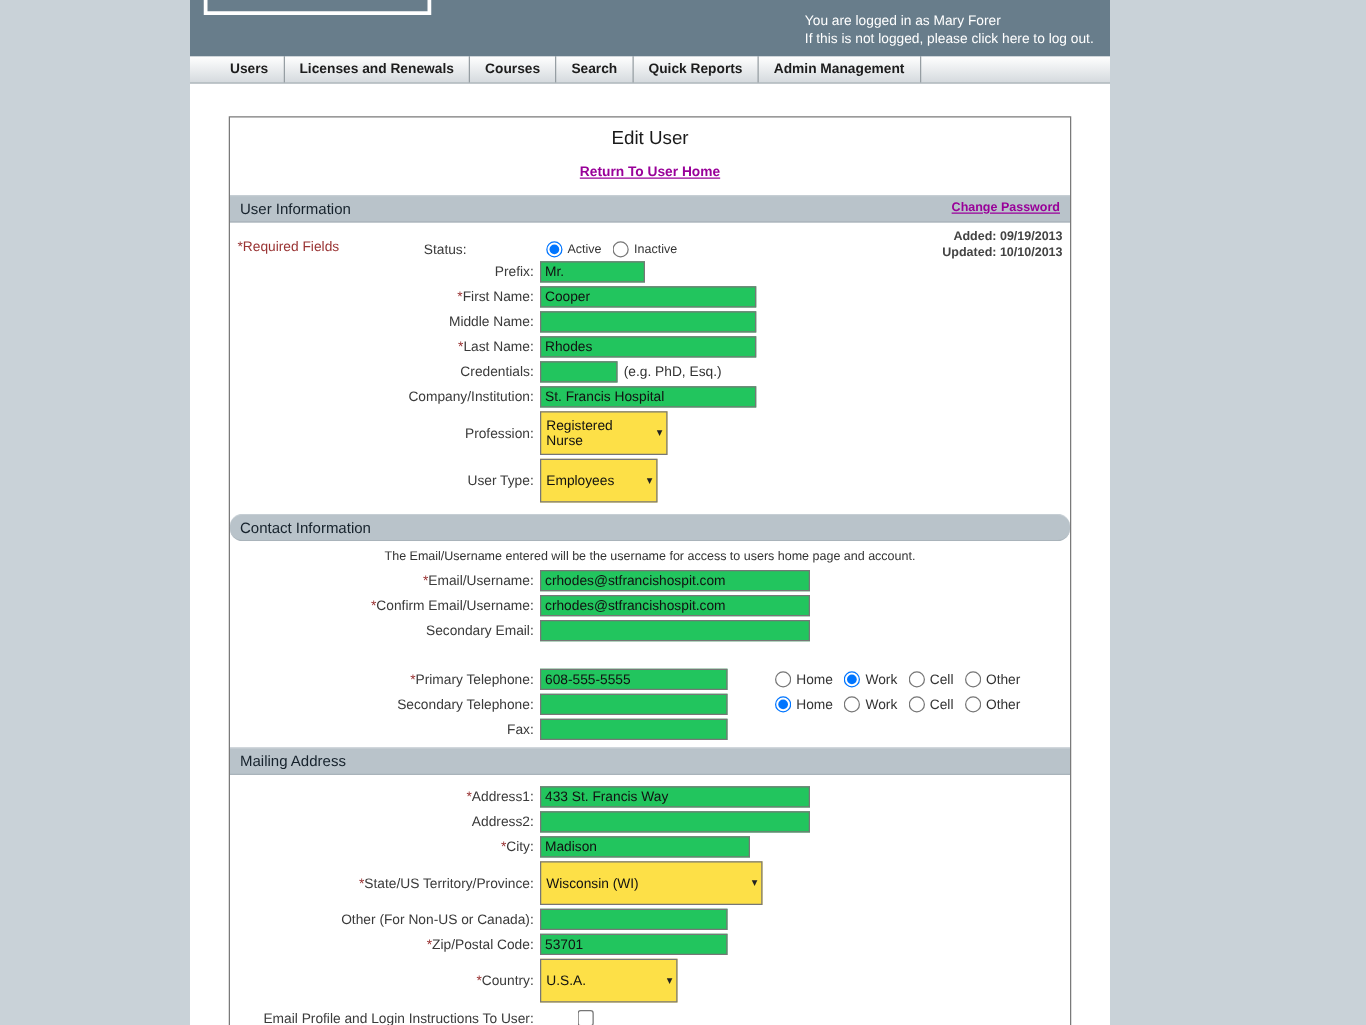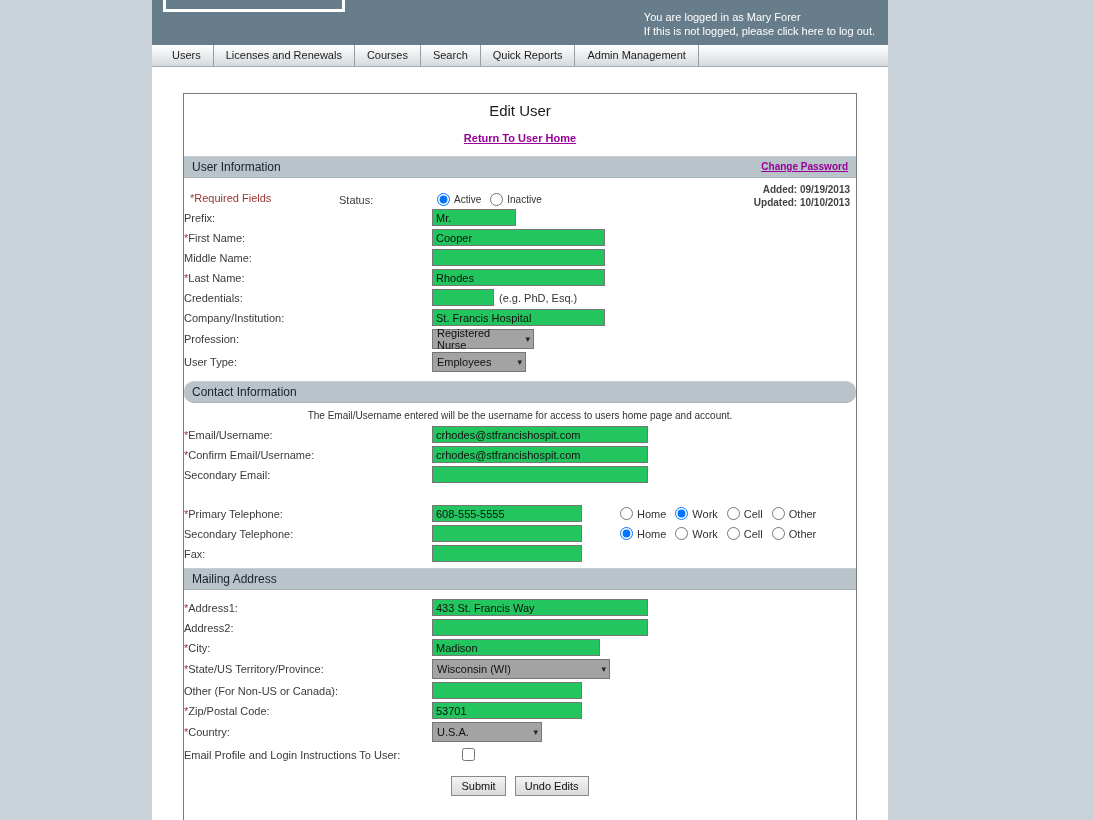--- a/index.html
+++ b/index.html
@@ -7,48 +7,48 @@
   body { background: #c9d2d8; font-family: "Liberation Sans", sans-serif; font-size: 11px; color: #3a3a3a; position: relative; }
 
   .page-col { position: absolute; left: 152px; top: 0; width: 736px; height: 820px; }
 
   
   .header { position: relative; height: 45px; background: #687d8b; }
   .logo-box { position: absolute; left: 11px; top: -31px; width: 182px; height: 43px; border: 3px solid #ffffff; background: transparent; }
   .login-info { position: absolute; right: 13px; top: 10px; text-align: left; color: #ffffff; font-size: 11px; line-height: 14px; }
 
   
-  .tabs { height: 22px; background: linear-gradient(#ffffff, #d5dade); border-bottom: 1px solid #a3abb0; display: flex; padding-left: 8px; }
+  .tabs { height: 22px; background: linear-gradient(#ffffff, #d5dade); border-bottom: 1px solid #a3abb0; display: flex; padding-left: 20px; font-weight: bold; }
   .tab { padding: 0 12px; line-height: 20px; font-size: 11px; color: #1c1c1c; border-right: 1px solid #969ea3; cursor: pointer; white-space: nowrap; }
 
   
   .content { background: #ffffff; min-height: 753px; padding-top: 26px; }
   .formbox { width: 674px; margin-left: 31px; border: 1px solid #7a7a7a; background: #ffffff; padding-bottom: 45px; }
 
   .form-title { text-align: center; font-size: 15px; color: #1a1a1a; margin-top: 8px; }
   .return-row { text-align: center; margin: 13px 0 12px; }
   .plink { color: #990099; font-weight: bold; text-decoration: underline; cursor: pointer; }
   .return-row .plink { font-size: 11px; }
 
   .section-bar { position: relative; background: #b9c3ca; border-top: 1px solid #c6ced4; border-bottom: 1px solid #a9b3ba; padding: 3px 8px; font-size: 12px; color: #16222c; }
   .change-pw { position: absolute; right: 8px; top: 4px; font-size: 10px; }
 
   .meta-band { position: relative; padding-top: 12px; }
   .required-note { position: absolute; left: 6px; top: 14px; color: #993333; font-size: 11px; }
   .added-updated { position: absolute; right: 6px; top: 5px; text-align: right; font-size: 10px; font-weight: bold; color: #434343; line-height: 13px; }
 
   .row { display: flex; align-items: center; margin: 3px 0; }
-  .lbl { width: 248px; text-align: left; padding-right: 5px; font-size: 11px; color: #3a3a3a; white-space: nowrap; flex: none; }
+  .lbl { width: 248px; text-align: right; padding-right: 5px; font-size: 11px; color: #3a3a3a; white-space: nowrap; flex: none; }
   .lbl.status-lbl { text-align: left; padding-left: 155px; }
   .req { color: #993333; }
 
   .txt { height: 17px; border: 1px solid #777777; font-family: "Liberation Sans", sans-serif; font-size: 11px; padding: 0 3px; color: #111; background: #22c55e; }
   .hint { margin-left: 5px; color: #333; }
 
-  .sel { height: 20px; border: 1px solid #777777; background: #a3a3a3; display: inline-flex; align-items: center; justify-content: space-between; padding: 0 3px 0 4px; font-size: 11px; color: #111; cursor: default; }
+  .sel { height: 35px; border: 1px solid #777777; background: #fde047; display: inline-flex; align-items: center; justify-content: space-between; padding: 0 3px 0 4px; font-size: 11px; color: #111; cursor: default; }
   .sel-arrow { font-size: 9px; color: #222; margin-left: 4px; line-height: 1; }
 
   .radios { display: flex; align-items: center; margin-left: 38px; }
   .radio-pair { display: flex; align-items: center; margin-right: 9px; color: #333; white-space: nowrap; }
   input[type="radio"], input[type="checkbox"] { margin: 0 4px 0 0; width: 13px; height: 13px; }
 
   .note-row { text-align: center; font-size: 10px; color: #333; margin: 7px 0 5px; }
   .gap-top { margin-top: 22px; }
 
   .btn-row { text-align: center; margin-top: 15px; }

